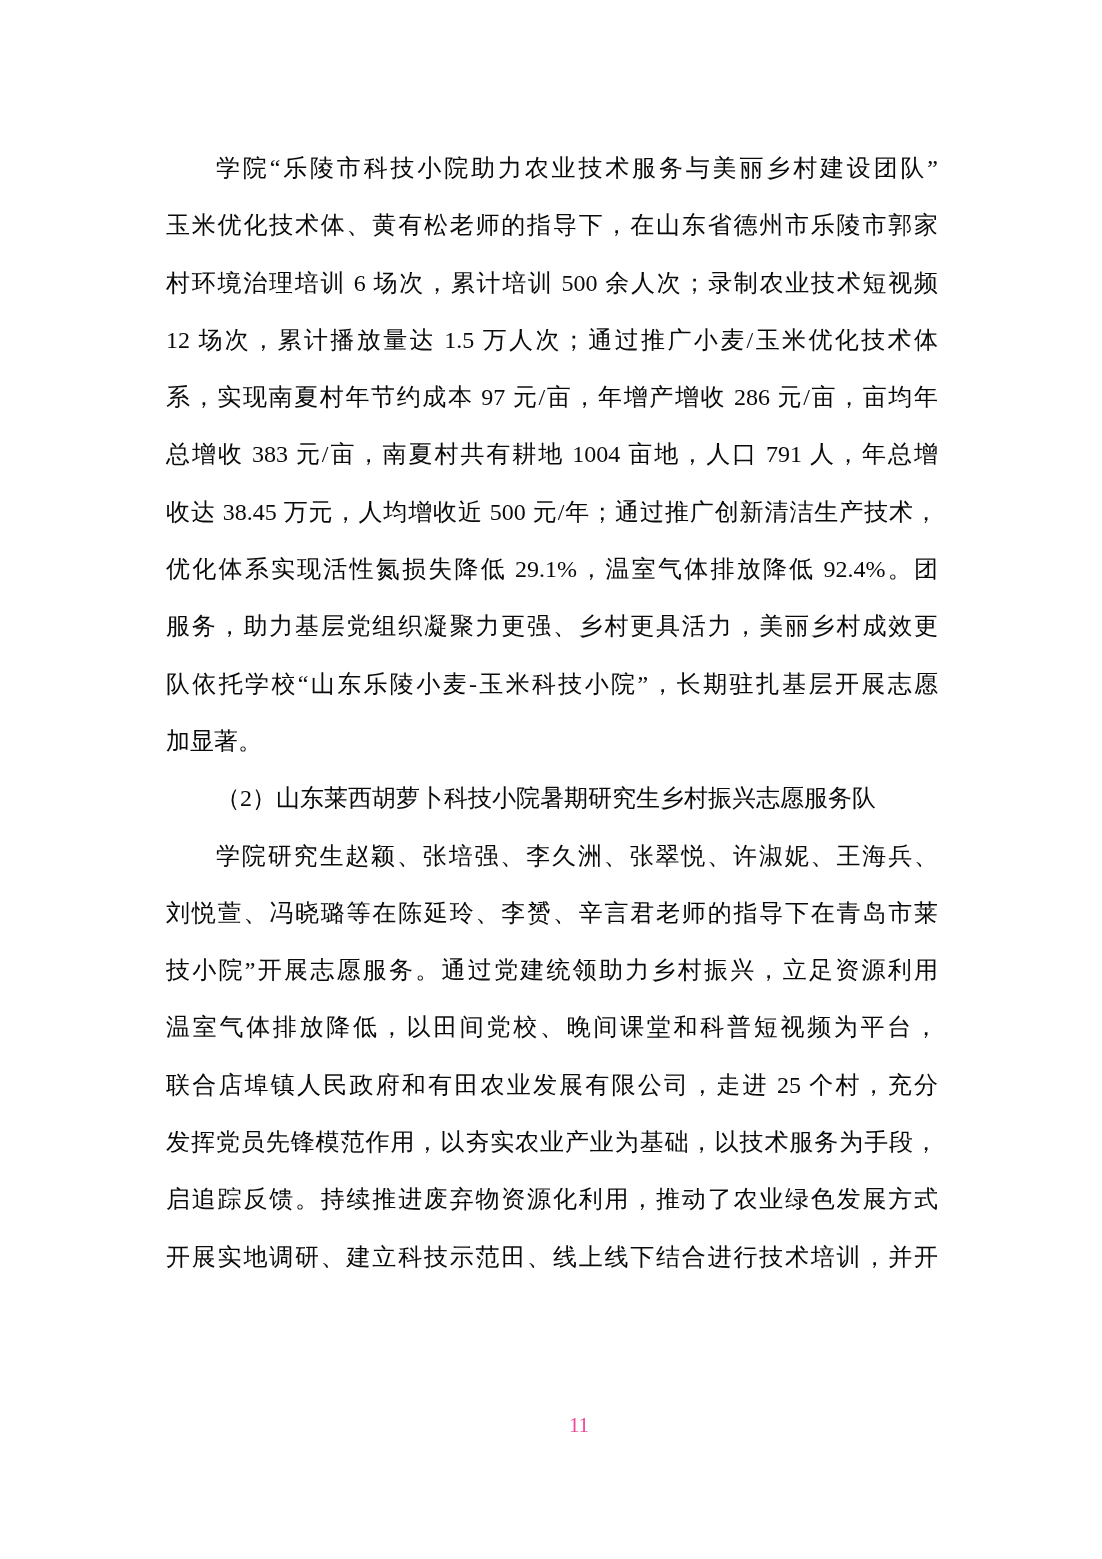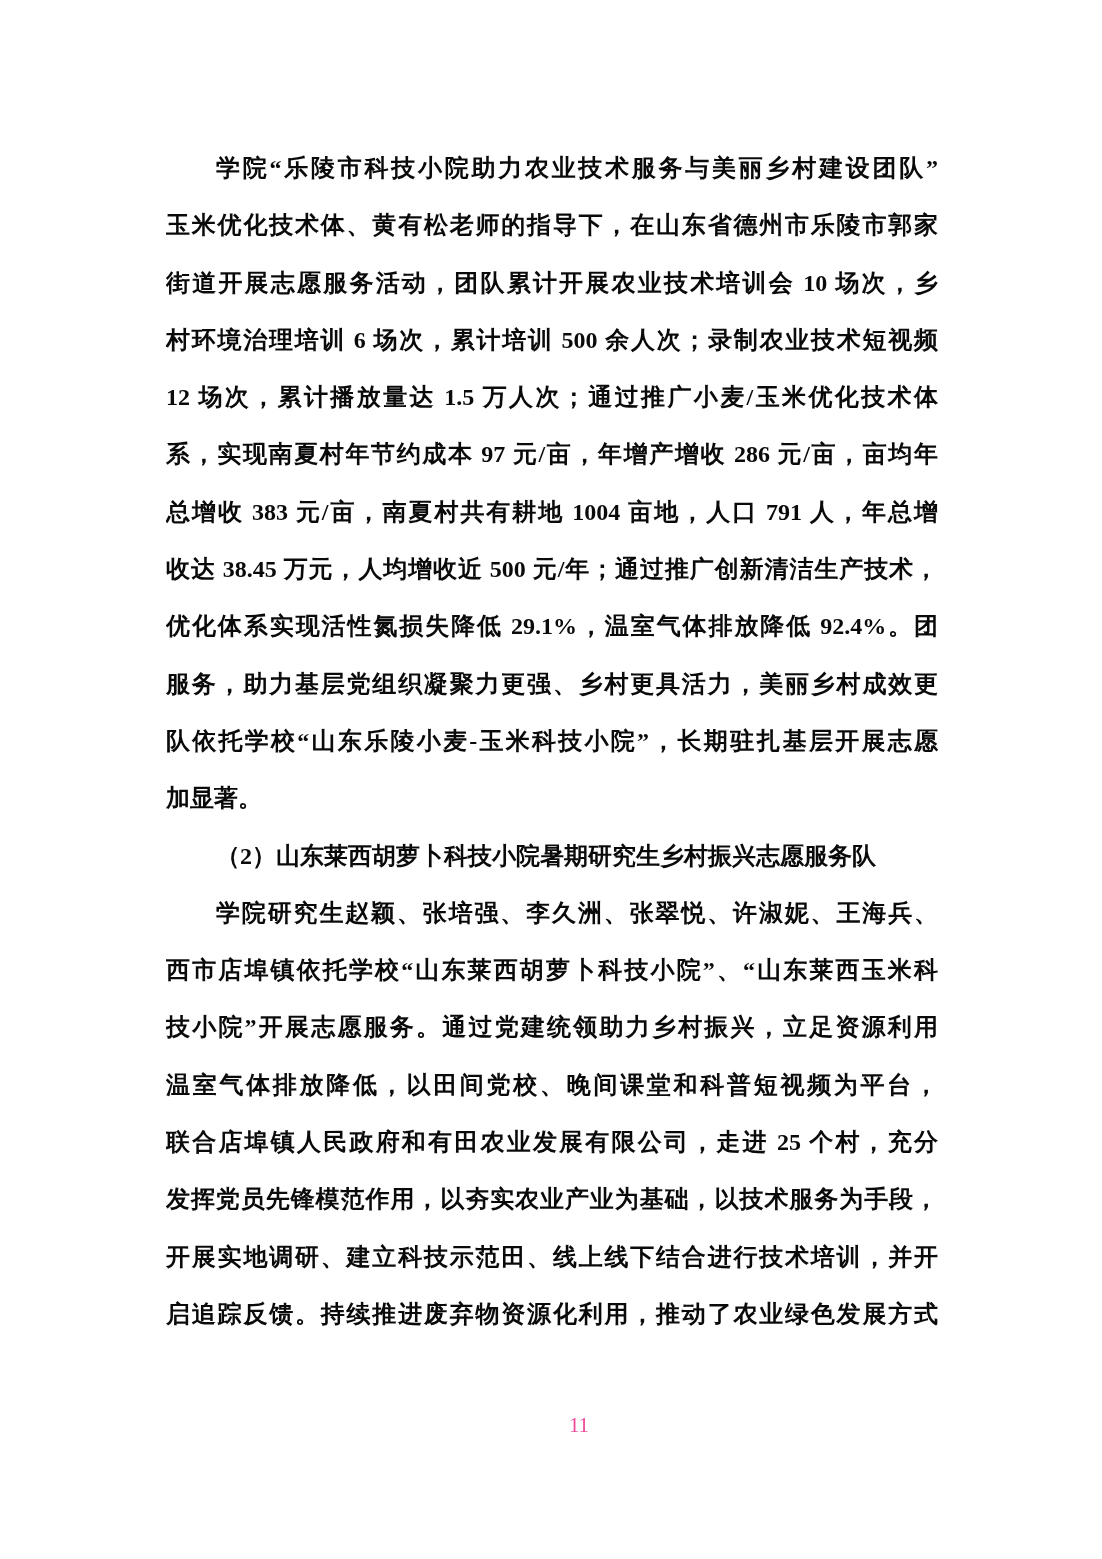--- a/index.html
+++ b/index.html
@@ -14,21 +14,20 @@
     background: #ffffff;
     overflow: hidden;
     font-family: "Liberation Serif", "DejaVu Serif", serif;
     color: #0a0a0a;
   }
   .body-text {
     position: absolute;
     left: 166px;
     top: 140px;
     width: 772px;
-    font-weight: bold;
   }
   .tline {
     height: 57.3px;
     line-height: 57.3px;
     font-size: 24px;
     text-align: justify;
     text-align-last: justify;
     overflow: hidden;
     white-space: normal;
     letter-spacing: 0;
@@ -53,38 +52,37 @@
   }
 </style>
 </head>
 <body>
 
 <div class="page">
   <div class="body-text">
 
     <div class="tline indent">学院“乐陵市科技小院助力农业技术服务与美丽乡村建设团队”</div>
     <div class="tline">玉米优化技术体、黄有松老师的指导下，在山东省德州市乐陵市郭家</div>
-    <div class="tline">街道开展志愿服务活动，团队累计开展农业技术培训会 10 场次，乡</div>
     <div class="tline">村环境治理培训 6 场次，累计培训 500 余人次；录制农业技术短视频</div>
     <div class="tline">12 场次，累计播放量达 1.5 万人次；通过推广小麦/玉米优化技术体</div>
     <div class="tline">系，实现南夏村年节约成本 97 元/亩，年增产增收 286 元/亩，亩均年</div>
     <div class="tline">总增收 383 元/亩，南夏村共有耕地 1004 亩地，人口 791 人，年总增</div>
     <div class="tline">收达 38.45 万元，人均增收近 500 元/年；通过推广创新清洁生产技术，</div>
     <div class="tline">优化体系实现活性氮损失降低 29.1%，温室气体排放降低 92.4%。团</div>
     <div class="tline">服务，助力基层党组织凝聚力更强、乡村更具活力，美丽乡村成效更</div>
     <div class="tline">队依托学校“山东乐陵小麦-玉米科技小院”，长期驻扎基层开展志愿</div>
     <div class="tline para-end">加显著。</div>
 
     <div class="tline indent para-end">（2）山东莱西胡萝卜科技小院暑期研究生乡村振兴志愿服务队</div>
 
     <div class="tline indent">学院研究生赵颖、张培强、李久洲、张翠悦、许淑妮、王海兵、</div>
-    <div class="tline">西市店埠镇依托学校“山东莱西胡萝卜科技小院”、“山东莱西玉米科</div>
+    <div class="tline">刘悦萱、冯晓璐等在陈延玲、李赟、辛言君老师的指导下在青岛市莱</div>
     <div class="tline">技小院”开展志愿服务。通过党建统领助力乡村振兴，立足资源利用</div>
     <div class="tline">温室气体排放降低，以田间党校、晚间课堂和科普短视频为平台，</div>
     <div class="tline">联合店埠镇人民政府和有田农业发展有限公司，走进 25 个村，充分</div>
     <div class="tline">发挥党员先锋模范作用，以夯实农业产业为基础，以技术服务为手段，</div>
+    <div class="tline">启追踪反馈。持续推进废弃物资源化利用，推动了农业绿色发展方式</div>
     <div class="tline">开展实地调研、建立科技示范田、线上线下结合进行技术培训，并开</div>
-    <div class="tline">启追踪反馈。持续推进废弃物资源化利用，推动了农业绿色发展方式</div>
 
   </div>
 
   <div class="page-number">11</div>
 </div>
 
 </body></html>

